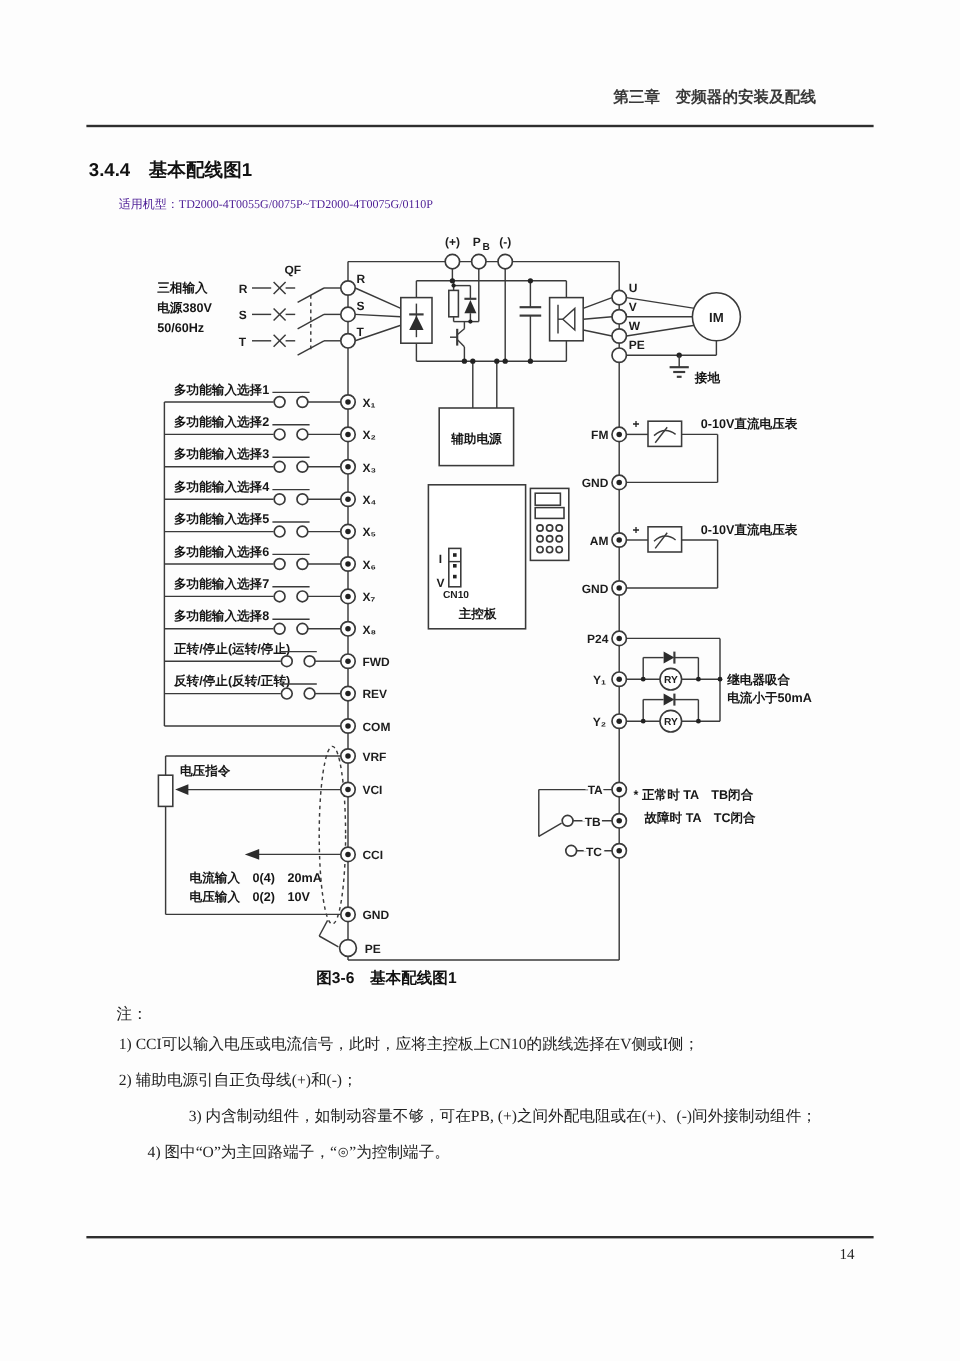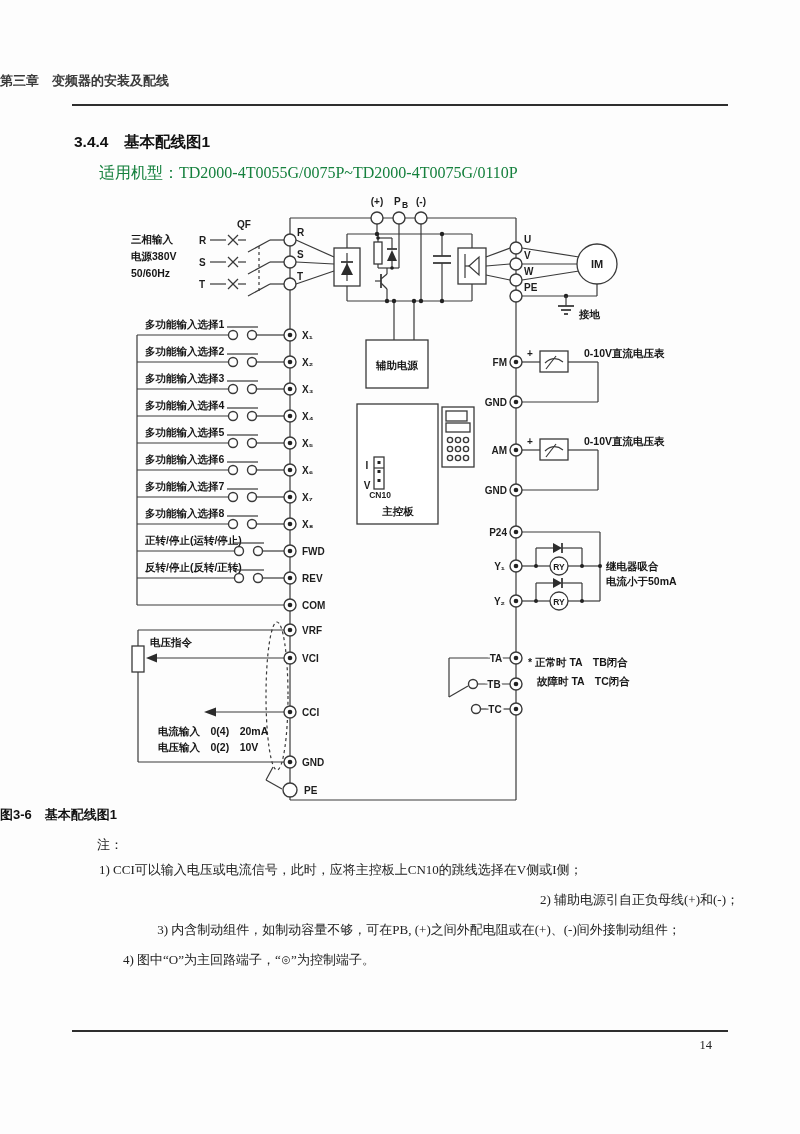--- a/index.html
+++ b/index.html
@@ -1,31 +1,31 @@
 <!DOCTYPE html>
 <html><head>
 <meta charset="utf-8">
 <style>
   html,body{margin:0;padding:0;}
   body{width:800px;height:1134px;position:relative;background:#fdfdfd;
        font-family:"Liberation Serif",serif;color:#222;overflow:hidden;}
   .abs{position:absolute;}
-  .hdr{top:72px;left:0;width:680px;text-align:left;font-size:13px;font-weight:bold;color:#3a3a3a;
+  .hdr{top:72px;left:0;width:680px;text-align:right;font-size:13px;font-weight:bold;color:#3a3a3a;
        font-family:"Liberation Sans",sans-serif;}
   .rule{left:72px;width:656px;height:2px;background:#2e2e2e;}
   .rule-top{top:104px;}
   .rule-bot{top:1030px;}
   .sect{top:132px;left:74px;font-size:15.5px;font-weight:bold;color:#111;
         font-family:"Liberation Sans",sans-serif;text-align:center;}
-  .models{top:163px;left:99px;font-size:16px;color:#15803d;}
-  .caption{top:806px;left:0;width:644px;font-size:13px;font-weight:bold;
+  .models{top:163px;left:99px;font-size:10px;color:#4c1d95;}
+  .caption{top:806px;left:0;width:644px;text-align:center;font-size:13px;font-weight:bold;
            font-family:"Liberation Sans",sans-serif;color:#111;}
   .notes-label{top:836px;left:97px;font-size:13px;}
   .note{left:99px;width:640px;font-size:13px;white-space:nowrap;}
-  .n1{top:861px;} .n2{top:891px;text-align:right;} .n3{top:921px;text-align:center;} .n4{top:951px;margin-left:24px;}
+  .n1{top:861px;} .n2{top:891px;} .n3{top:921px;text-align:center;} .n4{top:951px;margin-left:24px;}
   .pagenum{top:1038px;left:0;width:712px;text-align:right;font-size:12.5px;}
   svg{position:absolute;top:0;left:0;}
   .wire{stroke:#3a3a3a;stroke-width:1.2;fill:none;}
   .thick{stroke-width:1.8;}
   .box{fill:#ffffff;stroke:#3a3a3a;stroke-width:1.3;}
   .term{fill:#ffffff;stroke:#3a3a3a;stroke-width:1.4;}
   .dotc{fill:#222;stroke:none;}
   .tri{fill:#2c2c2c;stroke:none;}
   .dash{stroke-dasharray:3 3;}
   .lbl{font-family:"Liberation Sans",sans-serif;font-size:10px;font-weight:600;fill:#1d1d1d;}

